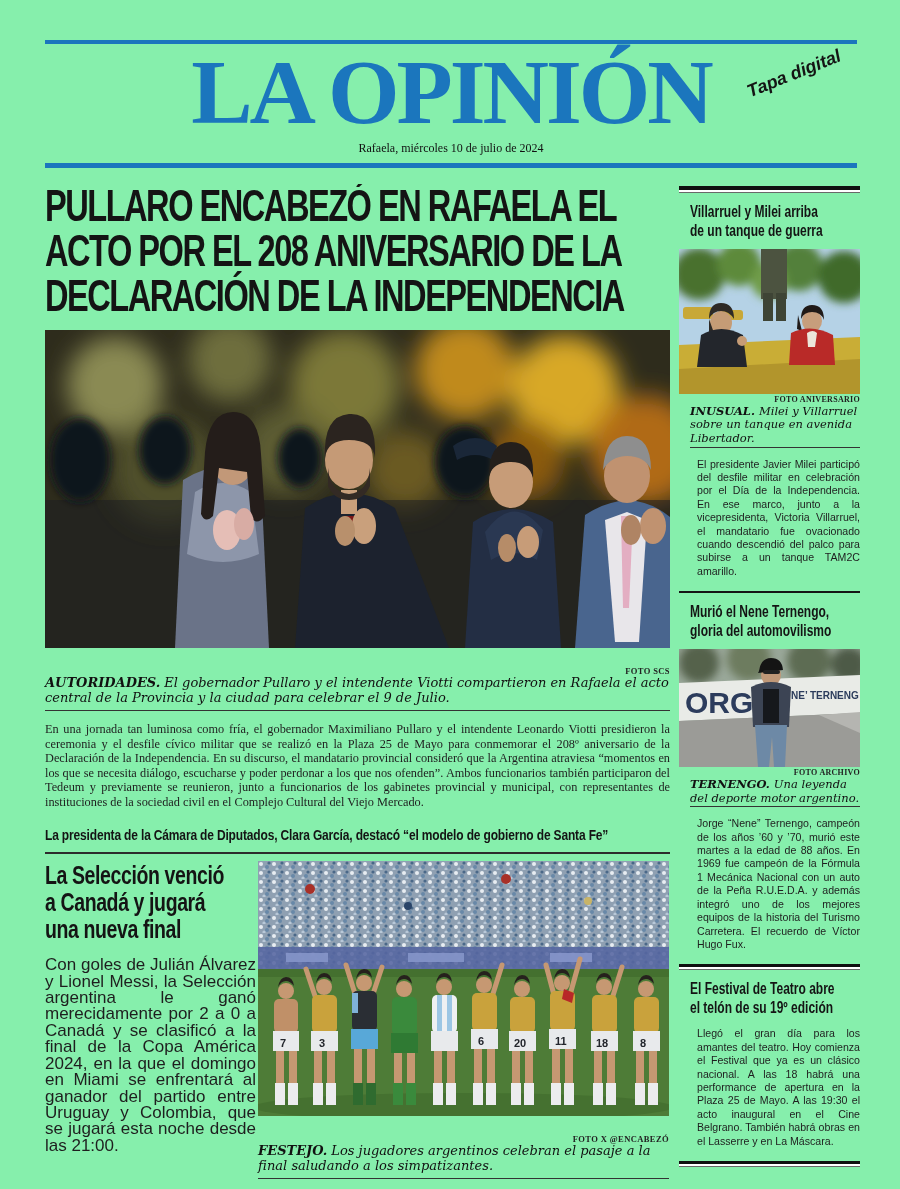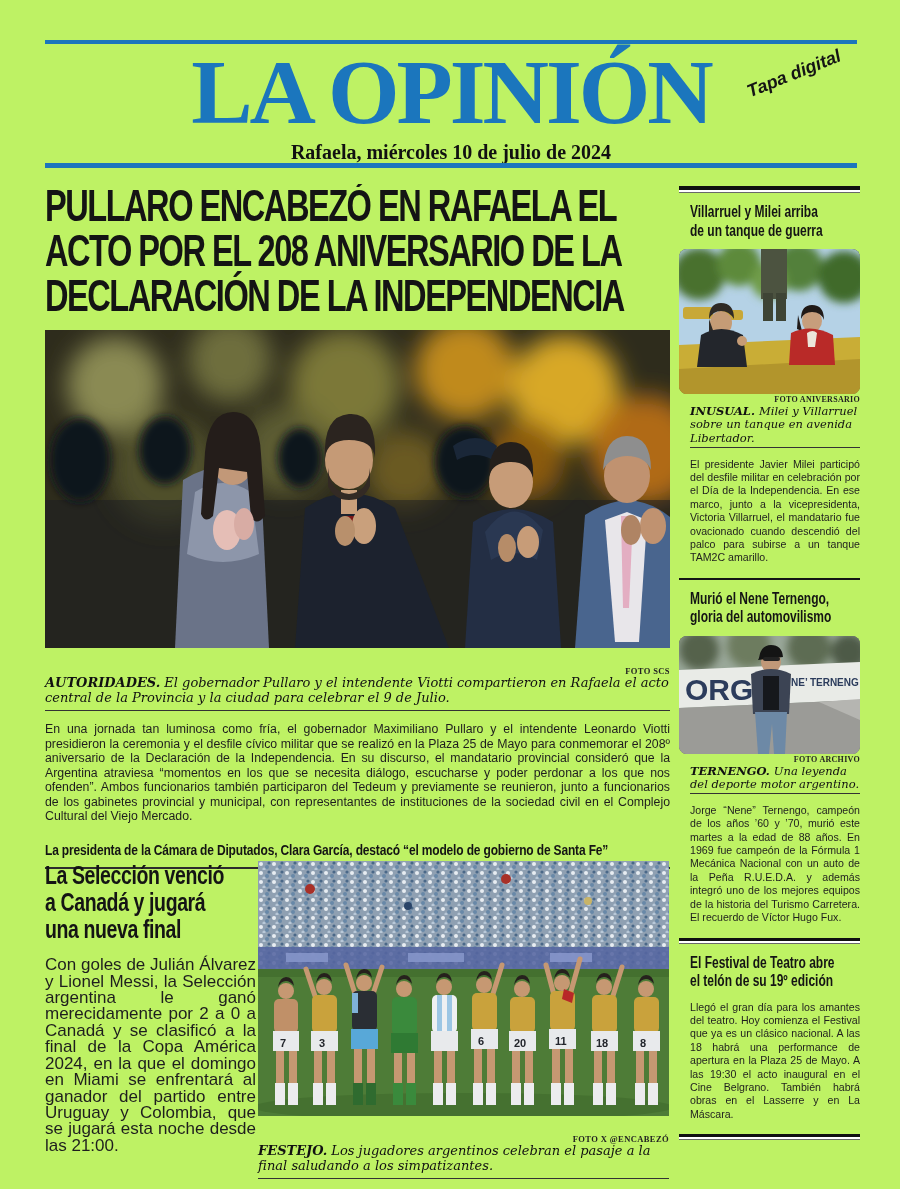--- a/index.html
+++ b/index.html
@@ -1,62 +1,62 @@
 <!DOCTYPE html>
 <html lang="es"><head>
 <meta charset="utf-8">
 <style>
   html,body{margin:0;padding:0;background:#fff;}
-  #page{position:relative;width:900px;height:1189px;background:#bef264;margin:0 auto;overflow:hidden;
+  #page{position:relative;width:900px;height:1189px;background:#86efac;margin:0 auto;overflow:hidden;
         font-family:"Liberation Sans",sans-serif;color:#1c1c1c;}
   .rule-blue{position:absolute;left:45px;width:812px;background:#1b76bd;}
   .rule-blue.top{top:40px;height:4px;}
   .rule-blue.mid{top:163px;height:5px;}
   #masthead-title{position:absolute;left:45px;top:44px;width:812px;margin:0;text-align:center;
         font-family:"Liberation Serif",serif;font-weight:bold;font-size:92px;line-height:1.05;
         letter-spacing:-3px;color:#1b76bd;}
   #tagline{position:absolute;left:748px;top:82px;width:150px;transform:rotate(-22deg);transform-origin:0 50%;
         font-weight:bold;font-style:italic;font-size:18px;color:#141414;}
   #dateline{position:absolute;left:45px;top:141px;width:812px;text-align:center;
-        font-family:"Liberation Serif",serif;font-weight:bold;font-size:20px;color:#111;}
+        font-family:"Liberation Serif",serif;font-weight:normal;font-size:12px;color:#111;}
   
   .cond{display:block;transform-origin:0 0;white-space:pre;overflow:hidden;}
   #lead-headline{position:absolute;left:45px;top:184px;margin:0;height:140px;
         font-size:44px;line-height:1.02;font-weight:bold;letter-spacing:-2px;color:#141414;
         transform:scaleX(.74);width:845px;}
   
   #main-col{position:absolute;left:45px;top:330px;width:625px;}
   .photo{position:relative;width:100%;overflow:hidden;background:#222;}
   .photo svg{display:block;width:100%;height:100%;}
   #lead-photo{height:318px;}
   .credit{text-align:right;font-family:"Liberation Serif",serif;font-weight:bold;font-size:8.5px;
         letter-spacing:.4px;color:#222;margin-top:19px;line-height:1.1;}
   .caption{font-family:"DejaVu Serif",serif;font-style:italic;font-size:13px;line-height:1.15;color:#111;
         border-bottom:1.5px solid #333;padding-bottom:4px;}
   .cap-lead{font-weight:bold;margin-right:4px;}
   .body-text{text-align:justify;hyphens:auto;-webkit-hyphens:auto;color:#1e1e1e;}
-  #lead-body{margin:11px 0 0 0;font-size:12.3px;line-height:14.5px;}
+  #lead-body{margin:11px 0 0 0;font-size:12.3px;line-height:14.5px;font-family:Liberation Serif, serif;}
   #highlight{margin-top:17px;font-weight:bold;font-size:15px;letter-spacing:-.2px;color:#141414;
         transform:scaleX(.8);width:781px;white-space:pre;overflow:hidden;}
   #highlight-rule{height:2px;background:#2c2c2c;margin-top:9px;}
   
   #side-col{position:absolute;left:679px;top:186px;width:181px;}
   .rule-d{height:7px;background:linear-gradient(to bottom,#101010 0,#101010 4px,#fff 4px,#fff 6px,#696969 6px,#696969 7px);}
   .rule-d2{height:6px;background:linear-gradient(to bottom,#101010 0,#101010 3px,#fff 3px,#fff 5px,#696969 5px,#696969 6px);margin-top:13px;}
   .rule-s{height:2px;background:#151515;margin-top:13px;}
   .side-head{margin:10px 0 0 11px;font-weight:bold;font-size:16px;line-height:1.16;color:#141414;
         transform:scaleX(.75);width:227px;}
-  .side-photo{margin-top:9px;border-radius:8px;}
+  .side-photo{margin-top:9px;}
   #tank-photo{height:145px;}
   #ternengo-photo{height:118px;}
   .side-credit{text-align:right;font-family:"Liberation Serif",serif;font-weight:bold;font-size:8px;
         letter-spacing:.3px;color:#222;margin-top:2px;line-height:1.1;}
   .side-caption{margin-left:11px;font-family:"DejaVu Serif",serif;font-style:italic;font-size:11.5px;
         line-height:1.18;color:#111;border-bottom:1.5px solid #333;padding-bottom:1px;}
-  .side-body{margin:10px 0 0 11px;font-size:10.6px;line-height:13.4px;}
+  .side-body{margin:10px 0 0 18px;font-size:10.6px;line-height:13.4px;}
   
   #sel-story{position:absolute;left:45px;top:862px;width:211px;}
   #sel-headline{margin:0;font-weight:bold;font-size:25px;line-height:1.07;letter-spacing:-.5px;color:#141414;
         transform:scaleX(.78);width:271px;}
   #sel-body{margin-top:15px;font-size:17px;line-height:16.4px;}
   
   #soccer-block{position:absolute;left:258px;top:861px;width:411px;}
   #soccer-photo{height:255px;}
 </style>
 </head>

